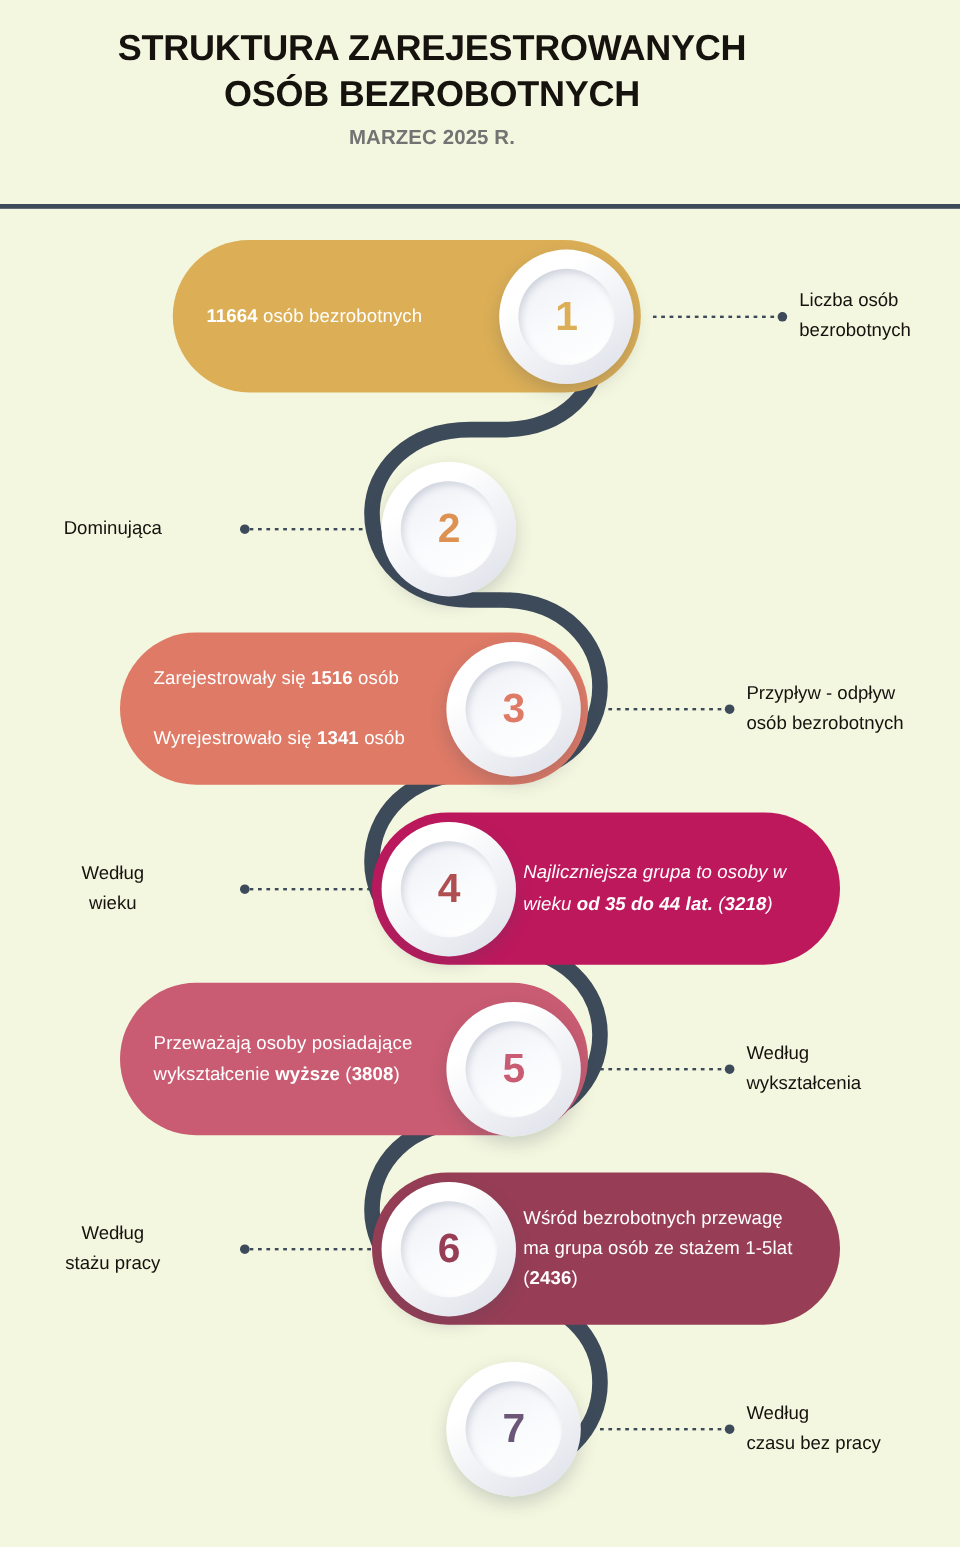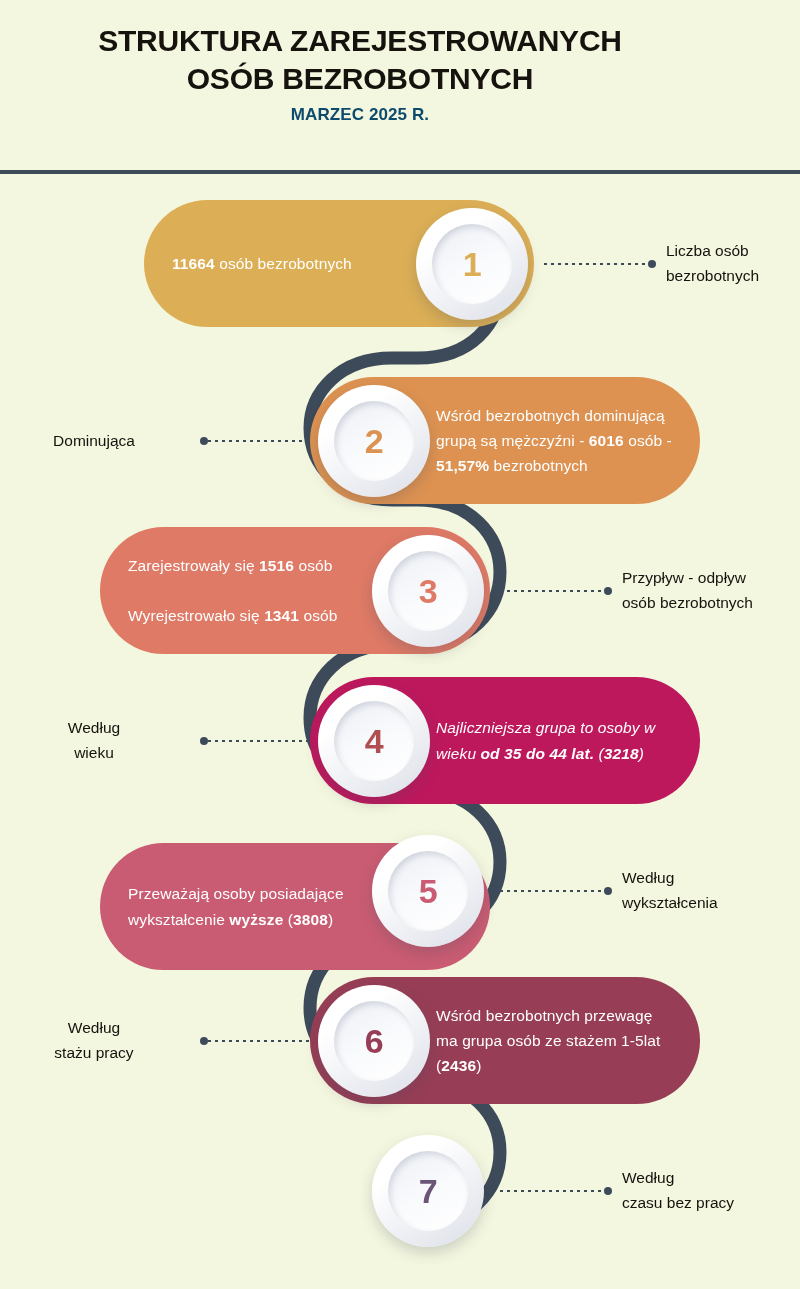--- a/index.html
+++ b/index.html
@@ -25,21 +25,21 @@
     font-size: 30px;
     font-weight: bold;
     color: #16120E;
     letter-spacing: -0.2px;
     line-height: 1.28;
     padding-top: 22px;
   }
   .title-sub {
     font-size: 17px;
     font-weight: bold;
-    color: #0c4a6e;
+    color: #737373;
     letter-spacing: 0.1px;
     padding-top: 6px;
   }
   .header-rule {
     position: absolute;
     left: 0; top: 170px;
     width: 800px;
     height: 4px;
     background: #3D4A59;
   }
@@ -213,23 +213,20 @@
       <div class="dots"></div>
       <div class="dot-end"></div>
     </div>
     <div class="caption" style="top:92px;">
       <div>Liczba osób</div>
       <div>bezrobotnych</div>
     </div>
   </div>
 
   <div class="step step-right">
-    <div class="pill" style="top: 20px; background: rgb(221, 146, 81);">
-      <div class="pill-text">Wśród bezrobotnych dominującą grupą są mężczyźni - <b>6016</b> osób - <b>51,57%</b> bezrobotnych</div>
-    </div>
     <div class="badge" style="top:28px;">
       <div class="badge-inner">
         <span class="badge-num" style="color: rgb(221, 146, 81);">2</span>
       </div>
     </div>
     <div class="connector" style="top:84px;">
       <div class="dots"></div>
       <div class="dot-end"></div>
     </div>
     <div class="caption" style="top:84px;">
@@ -269,21 +266,21 @@
       <div class="dots"></div>
       <div class="dot-end"></div>
     </div>
     <div class="caption" style="top:84px;">
       <div>Według</div>
       <div>wieku</div>
     </div>
   </div>
 
   <div class="step step-left">
-    <div class="pill" style="top: 36px; background: rgb(201, 92, 114);">
+    <div class="pill" style="top: 12px; background: rgb(201, 92, 114);">
       <div class="pill-text">Przeważają osoby posiadające wykształcenie <b>wyższe</b> (<b>3808</b>)</div>
     </div>
     <div class="badge" style="top:28px;">
       <div class="badge-inner">
         <span class="badge-num" style="color: rgb(201, 92, 114);">5</span>
       </div>
     </div>
     <div class="connector" style="top:84px;">
       <div class="dots"></div>
       <div class="dot-end"></div>

